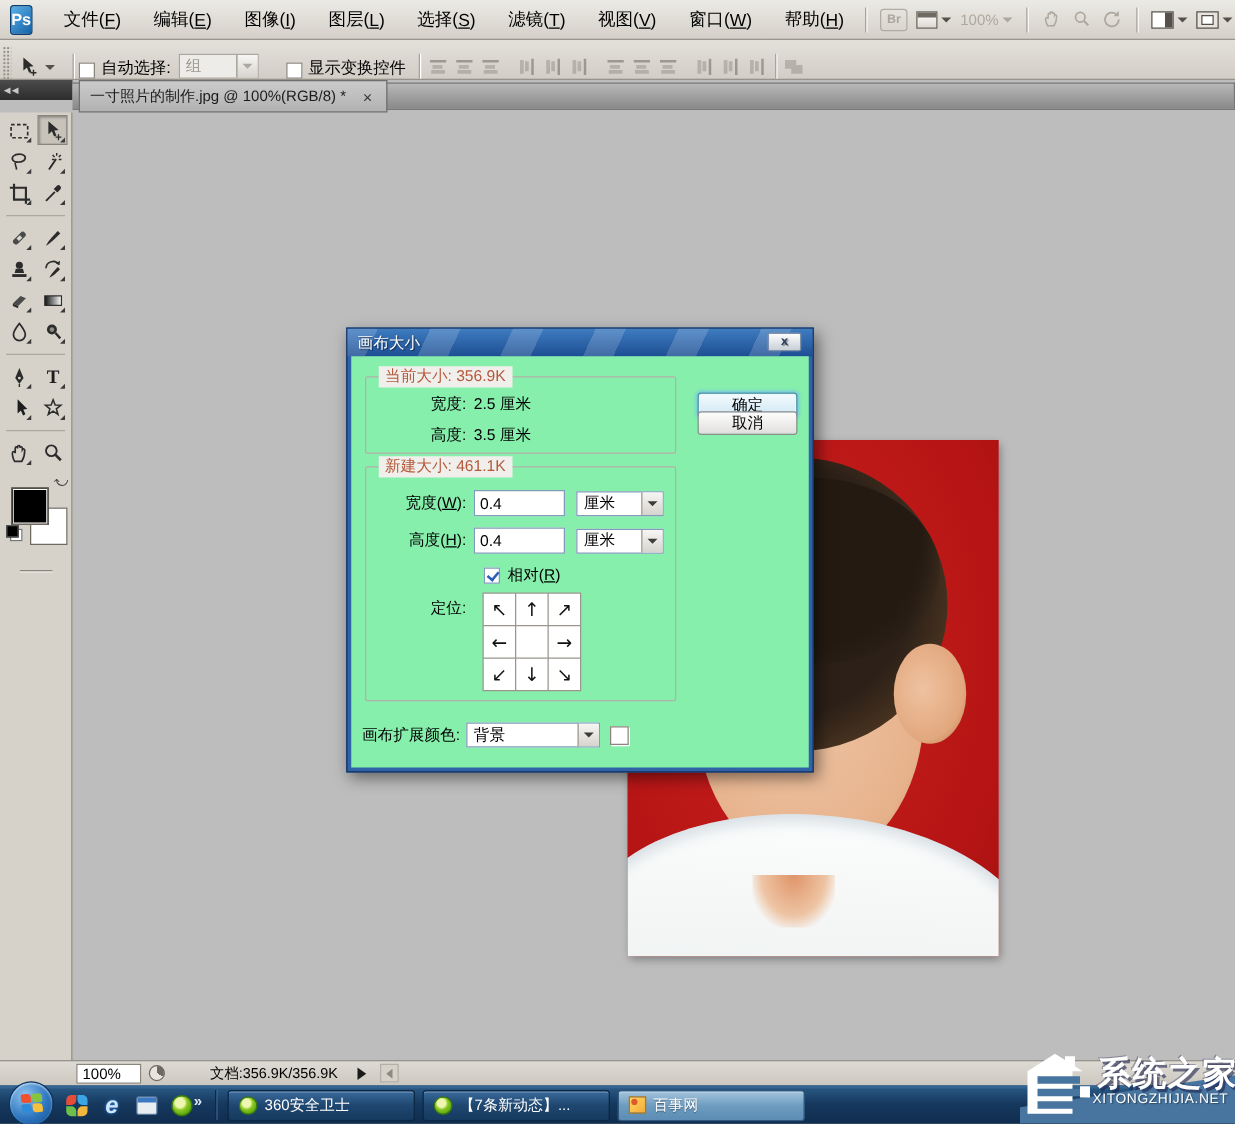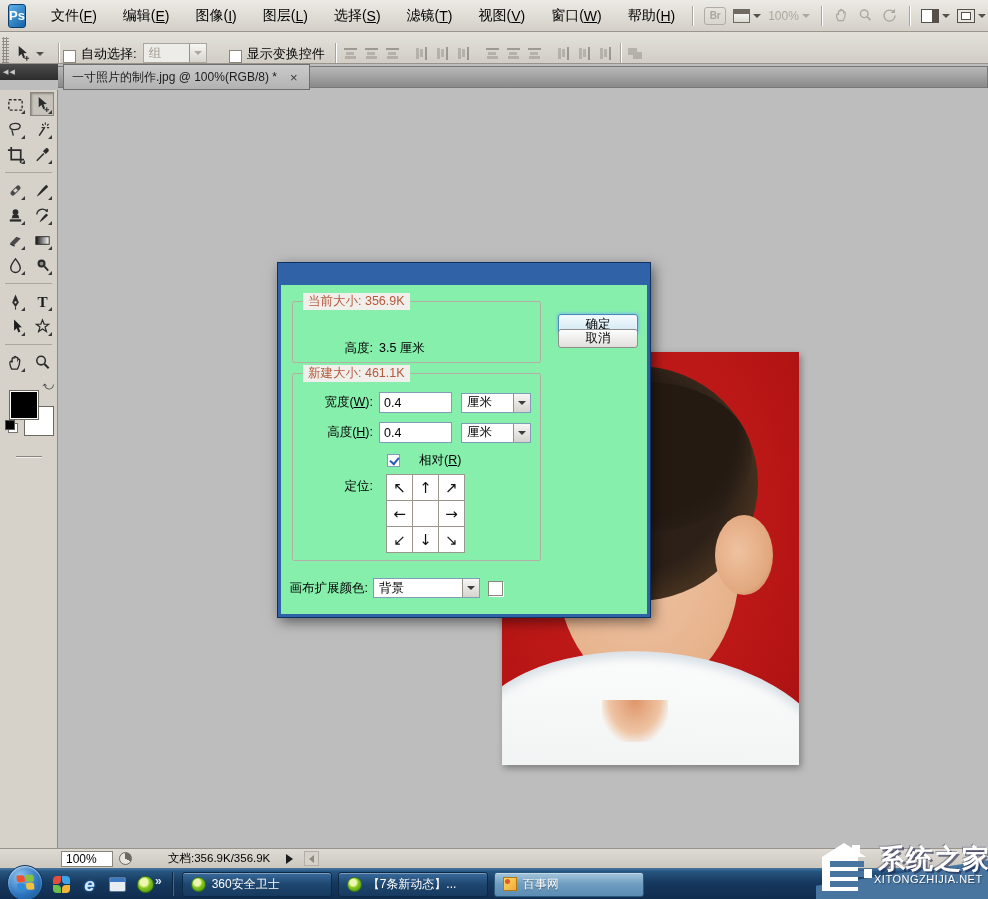--- a/index.html
+++ b/index.html
@@ -399,24 +399,32 @@
     <div class="swatches">
       <span class="swap-ico">⤸</span>
       <div class="fg-swatch"></div>
       <div class="bg-swatch"></div>
       <div class="default-sw"></div>
     </div>
     <div class="drag-handle"></div>
   </div>
 
   <div class="dialog">
+    <div class="dlg-title">
+      <span>画布大小</span>
+      <span class="dlg-close">x</span>
+    </div>
     <div class="dlg-body">
 
       <div class="groupbox" style="left:11px;top:16px;width:249px;height:62px">
         <span class="legend">当前大小: 356.9K</span>
+        <div class="g-row" style="top:13px">
+          <span class="g-label">宽度:</span>
+          <span>2.5 厘米</span>
+        </div>
         <div class="g-row" style="top:38px">
           <span class="g-label">高度:</span>
           <span>3.5 厘米</span>
         </div>
       </div>
 
       <div class="btn79 btn-ok">确定</div>
       <div class="btn79 btn-cancel">取消</div>
 
       <div class="groupbox" style="left:11px;top:88px;width:249px;height:188px">
@@ -433,21 +441,21 @@
           <span class="g-label ukey">高度(<u>H</u>):</span>
           <span class="txt-input">0.4</span>
           <div class="dd" style="width:70px;margin-left:9px">
             <span class="val">厘米</span>
             <span class="btn"></span>
           </div>
         </div>
         <div class="g-row" style="top:78px">
           <span style="width:94px"></span>
           <span class="cb checked"></span>
-          <span class="ukey" style="margin-left:19px">相对(<u>R</u>)</span>
+          <span class="ukey" style="margin-left:6px">相对(<u>R</u>)</span>
         </div>
         <div class="g-row" style="top:100px;align-items:flex-start">
           <span class="g-label" style="padding-top:4px">定位:</span>
           <div class="anchor-grid" style="margin-left:7px" id="anchor-grid">
               <div class="anchor-cell">↖</div>
               <div class="anchor-cell">↑</div>
               <div class="anchor-cell">↗</div>
               <div class="anchor-cell">←</div>
               <div class="anchor-cell"></div>
               <div class="anchor-cell">→</div>

